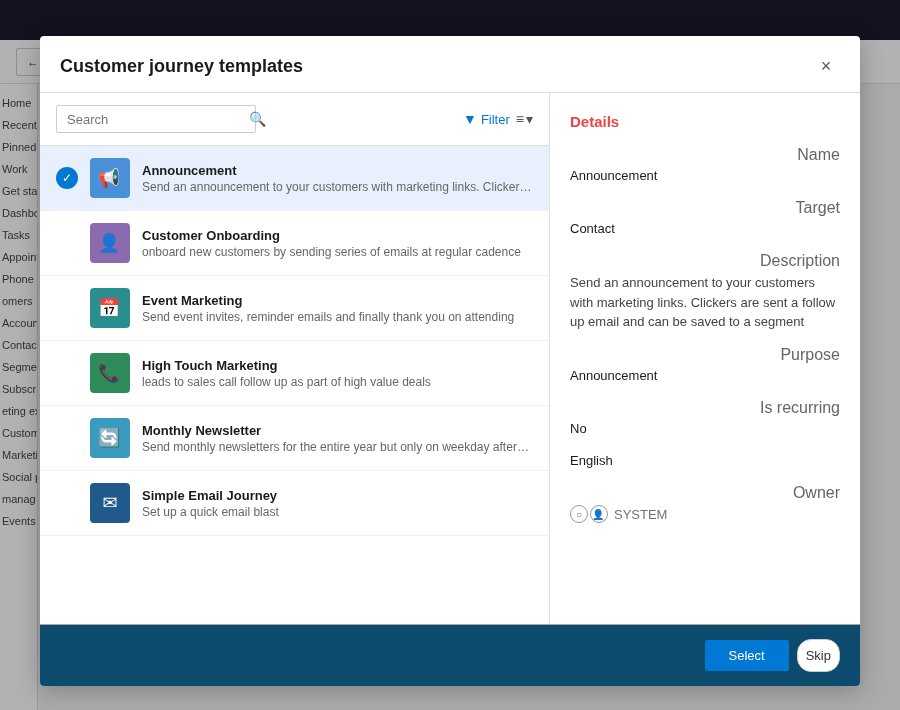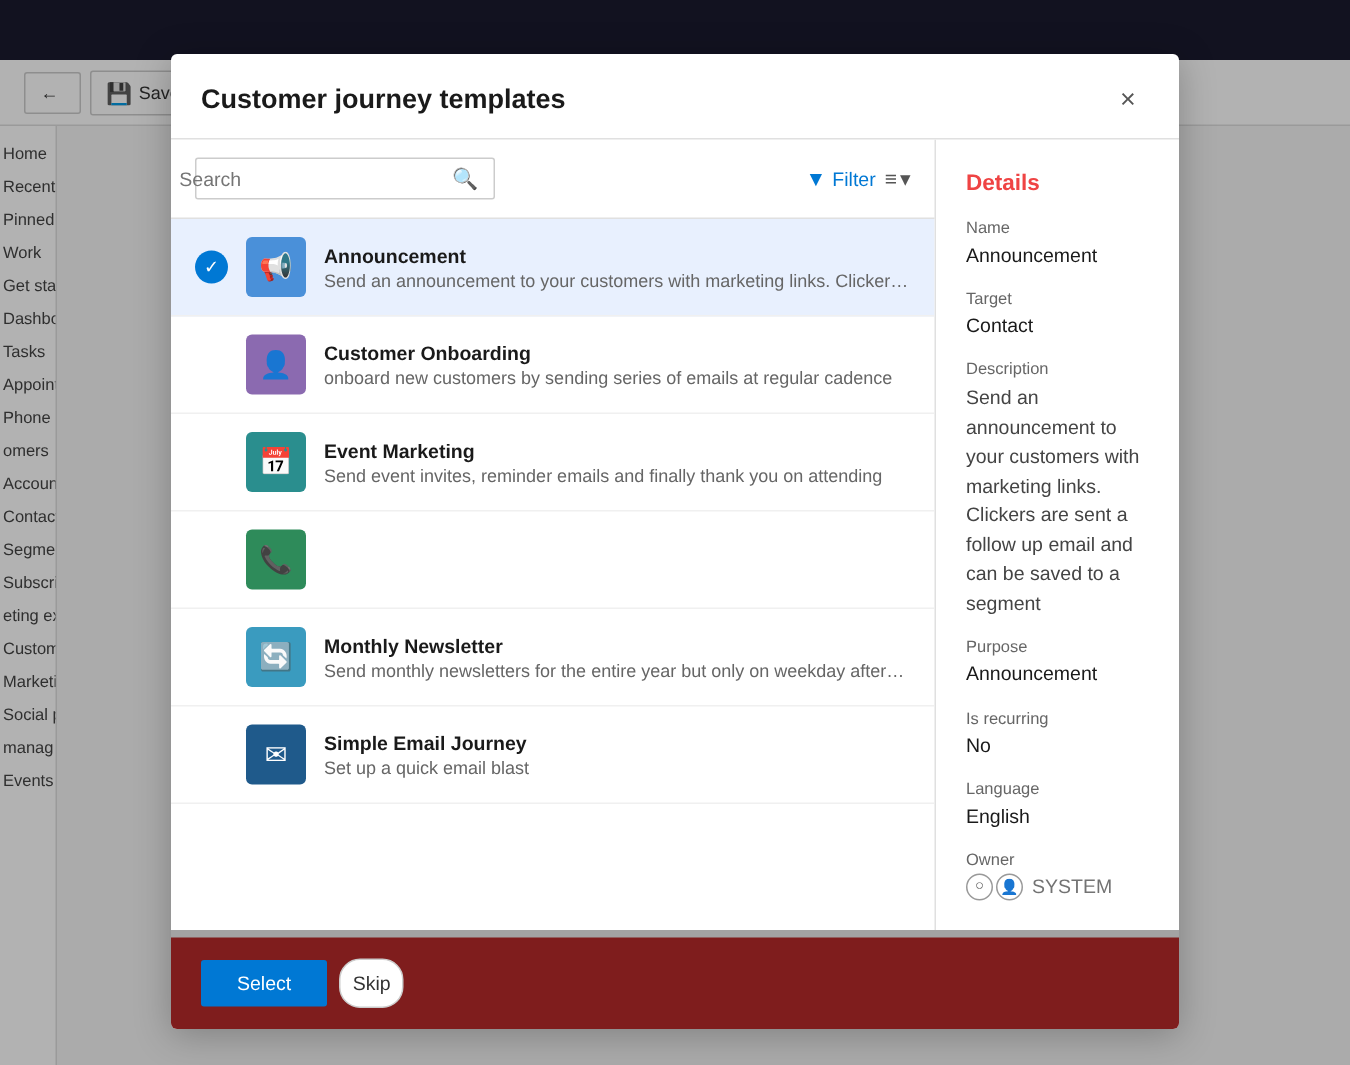--- a/index.html
+++ b/index.html
@@ -88,21 +88,21 @@
       align-items: center;
       justify-content: center;
       z-index: 10;
     }
 
     
     .dialog {
       background: #fff;
       border-radius: 4px;
       box-shadow: 0 4px 24px rgba(0,0,0,0.25);
-      width: 672px;
+      width: 820px;
       height: 650px;
       display: flex;
       flex-direction: column;
       overflow: hidden;
       margin-top: 12px;
     }
 
     .dialog-header {
       display: flex;
       align-items: center;
@@ -157,21 +157,20 @@
 
     .search-input-wrap {
       display: flex;
       align-items: center;
       border: 1px solid #ccc;
       border-radius: 2px;
       padding: 5px 10px;
       gap: 6px;
       width: 200px;
       background: #fff;
-      justify-content: flex-end;
     }
 
     .search-input {
       border: none;
       outline: none;
       font-size: 13px;
       color: #333;
       flex: 1;
       background: transparent;
     }
@@ -296,23 +295,24 @@
       font-weight: 700;
       color: #ef4444;
       margin-bottom: 16px;
     }
 
     .detail-field {
       margin-bottom: 14px;
     }
 
     .detail-label {
-      font-size: 11px;
+      font-size: 16px;
       color: #666;
       margin-bottom: 3px;
+      text-align: right;
     }
 
     .detail-value {
       font-size: 13px;
       color: #1a1a1a;
       line-height: 1.4;
     }
 
     .detail-value.description {
       color: #444;
@@ -346,26 +346,26 @@
     .owner-name {
       color: #737373;
       font-size: 13px;
       font-weight: 500;
     }
 
     
     .dialog-footer {
       display: flex;
       align-items: center;
-      justify-content: flex-start;
+      justify-content: flex-end;
       padding: 14px 20px;
-      border-top: 5px solid #a3a3a3;
+      border-top: 1px solid #a3a3a3;
       gap: 8px;
       flex-shrink: 0;
-      background: #7f1d1d;
+      background: #0c4a6e;
     }
 
     .btn-select {
       background: #0078d4;
       color: #fff;
       border: none;
       padding: 8px 24px;
       border-radius: 2px;
       font-size: 13px;
       font-weight: 500;
@@ -497,20 +497,24 @@
             <div class="template-icon-box icon-teal">📅</div>
             <div class="template-info">
               <div class="template-name">Event Marketing</div>
               <div class="template-desc">Send event invites, reminder emails and finally thank you on attending</div>
             </div>
           </div>
 
           <div class="template-item">
             <div class="template-check-empty"></div>
             <div class="template-icon-box icon-green">📞</div>
+            <div class="template-info">
+              <div class="template-name">High Touch Marketing</div>
+              <div class="template-desc">leads to sales call follow up as part of high value deals</div>
+            </div>
           </div>
 
           <div class="template-item">
             <div class="template-check-empty"></div>
             <div class="template-icon-box icon-cyan">🔄</div>
             <div class="template-info">
               <div class="template-name">Monthly Newsletter</div>
               <div class="template-desc">Send monthly newsletters for the entire year but only on weekday afternoons</div>
             </div>
           </div>
@@ -549,21 +553,20 @@
           <div class="detail-label">Purpose</div>
           <div class="detail-value">Announcement</div>
         </div>
 
         <div class="detail-field">
           <div class="detail-label">Is recurring</div>
           <div class="detail-value">No</div>
         </div>
 
         <div class="detail-field">
-          <div class="detail-label">Language</div>
           <div class="detail-value">English</div>
         </div>
 
         <div class="detail-field">
           <div class="detail-label">Owner</div>
           <div class="owner-row">
             <div class="owner-icons">
               <div class="owner-icon">○</div>
               <div class="owner-icon">👤</div>
             </div>

